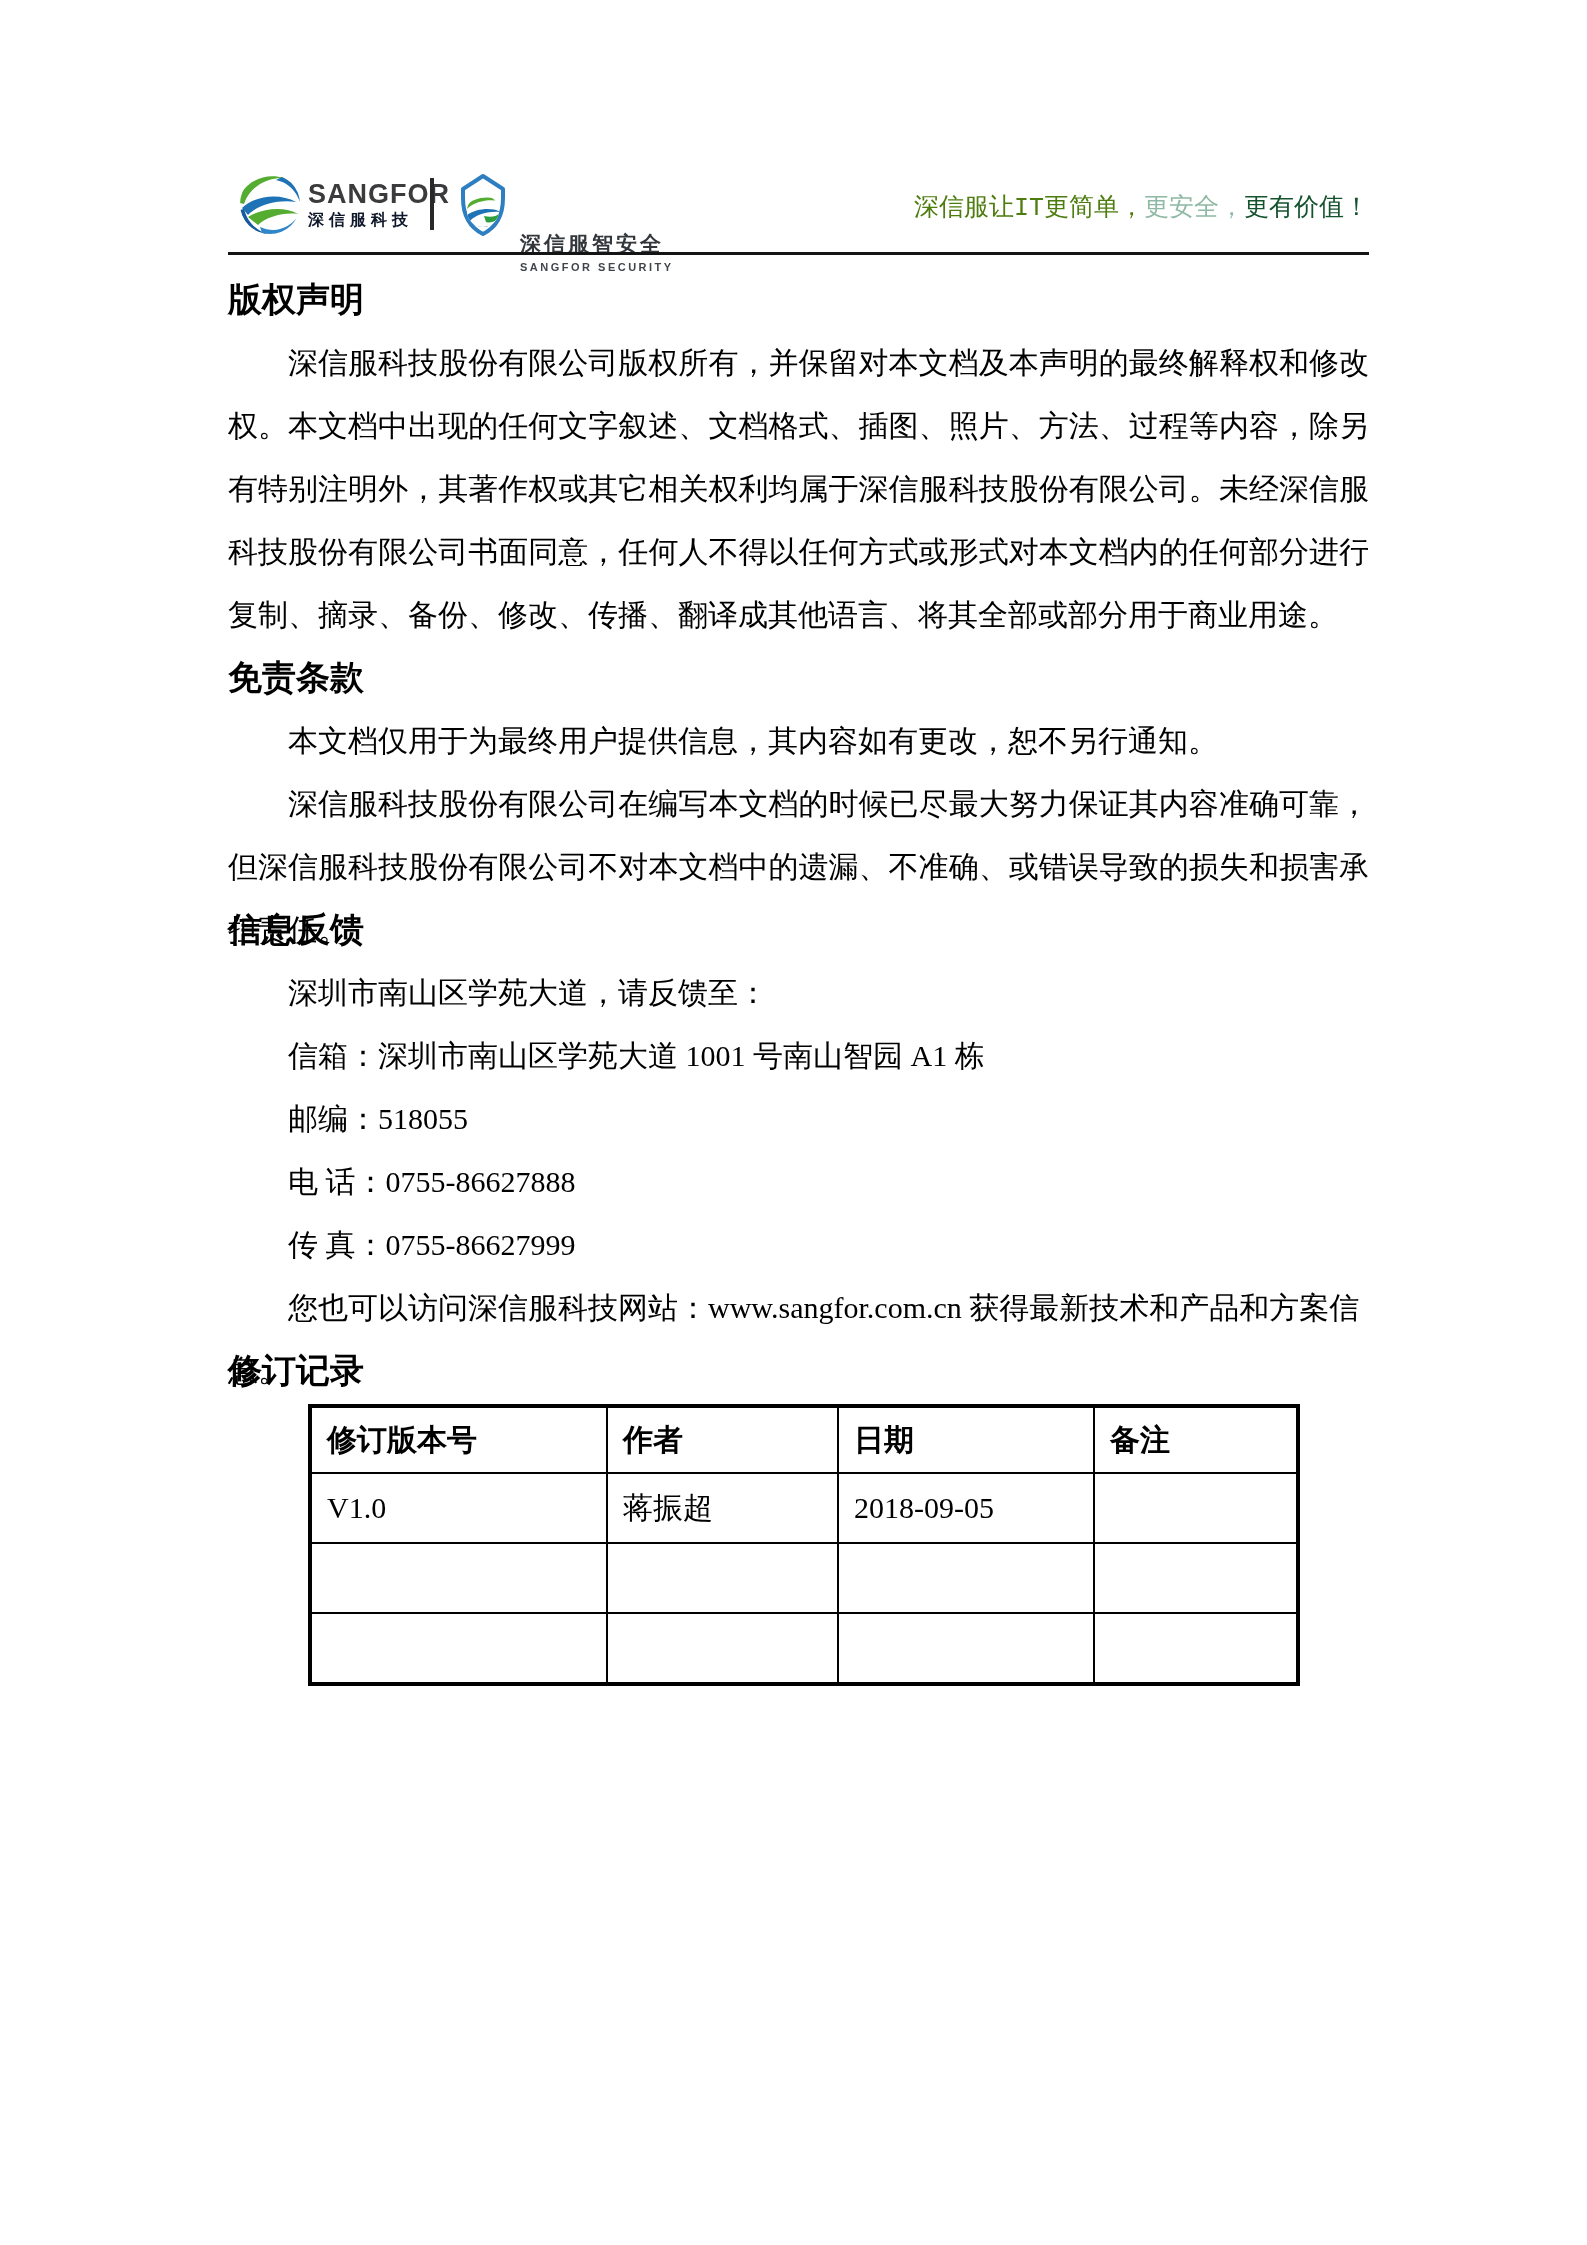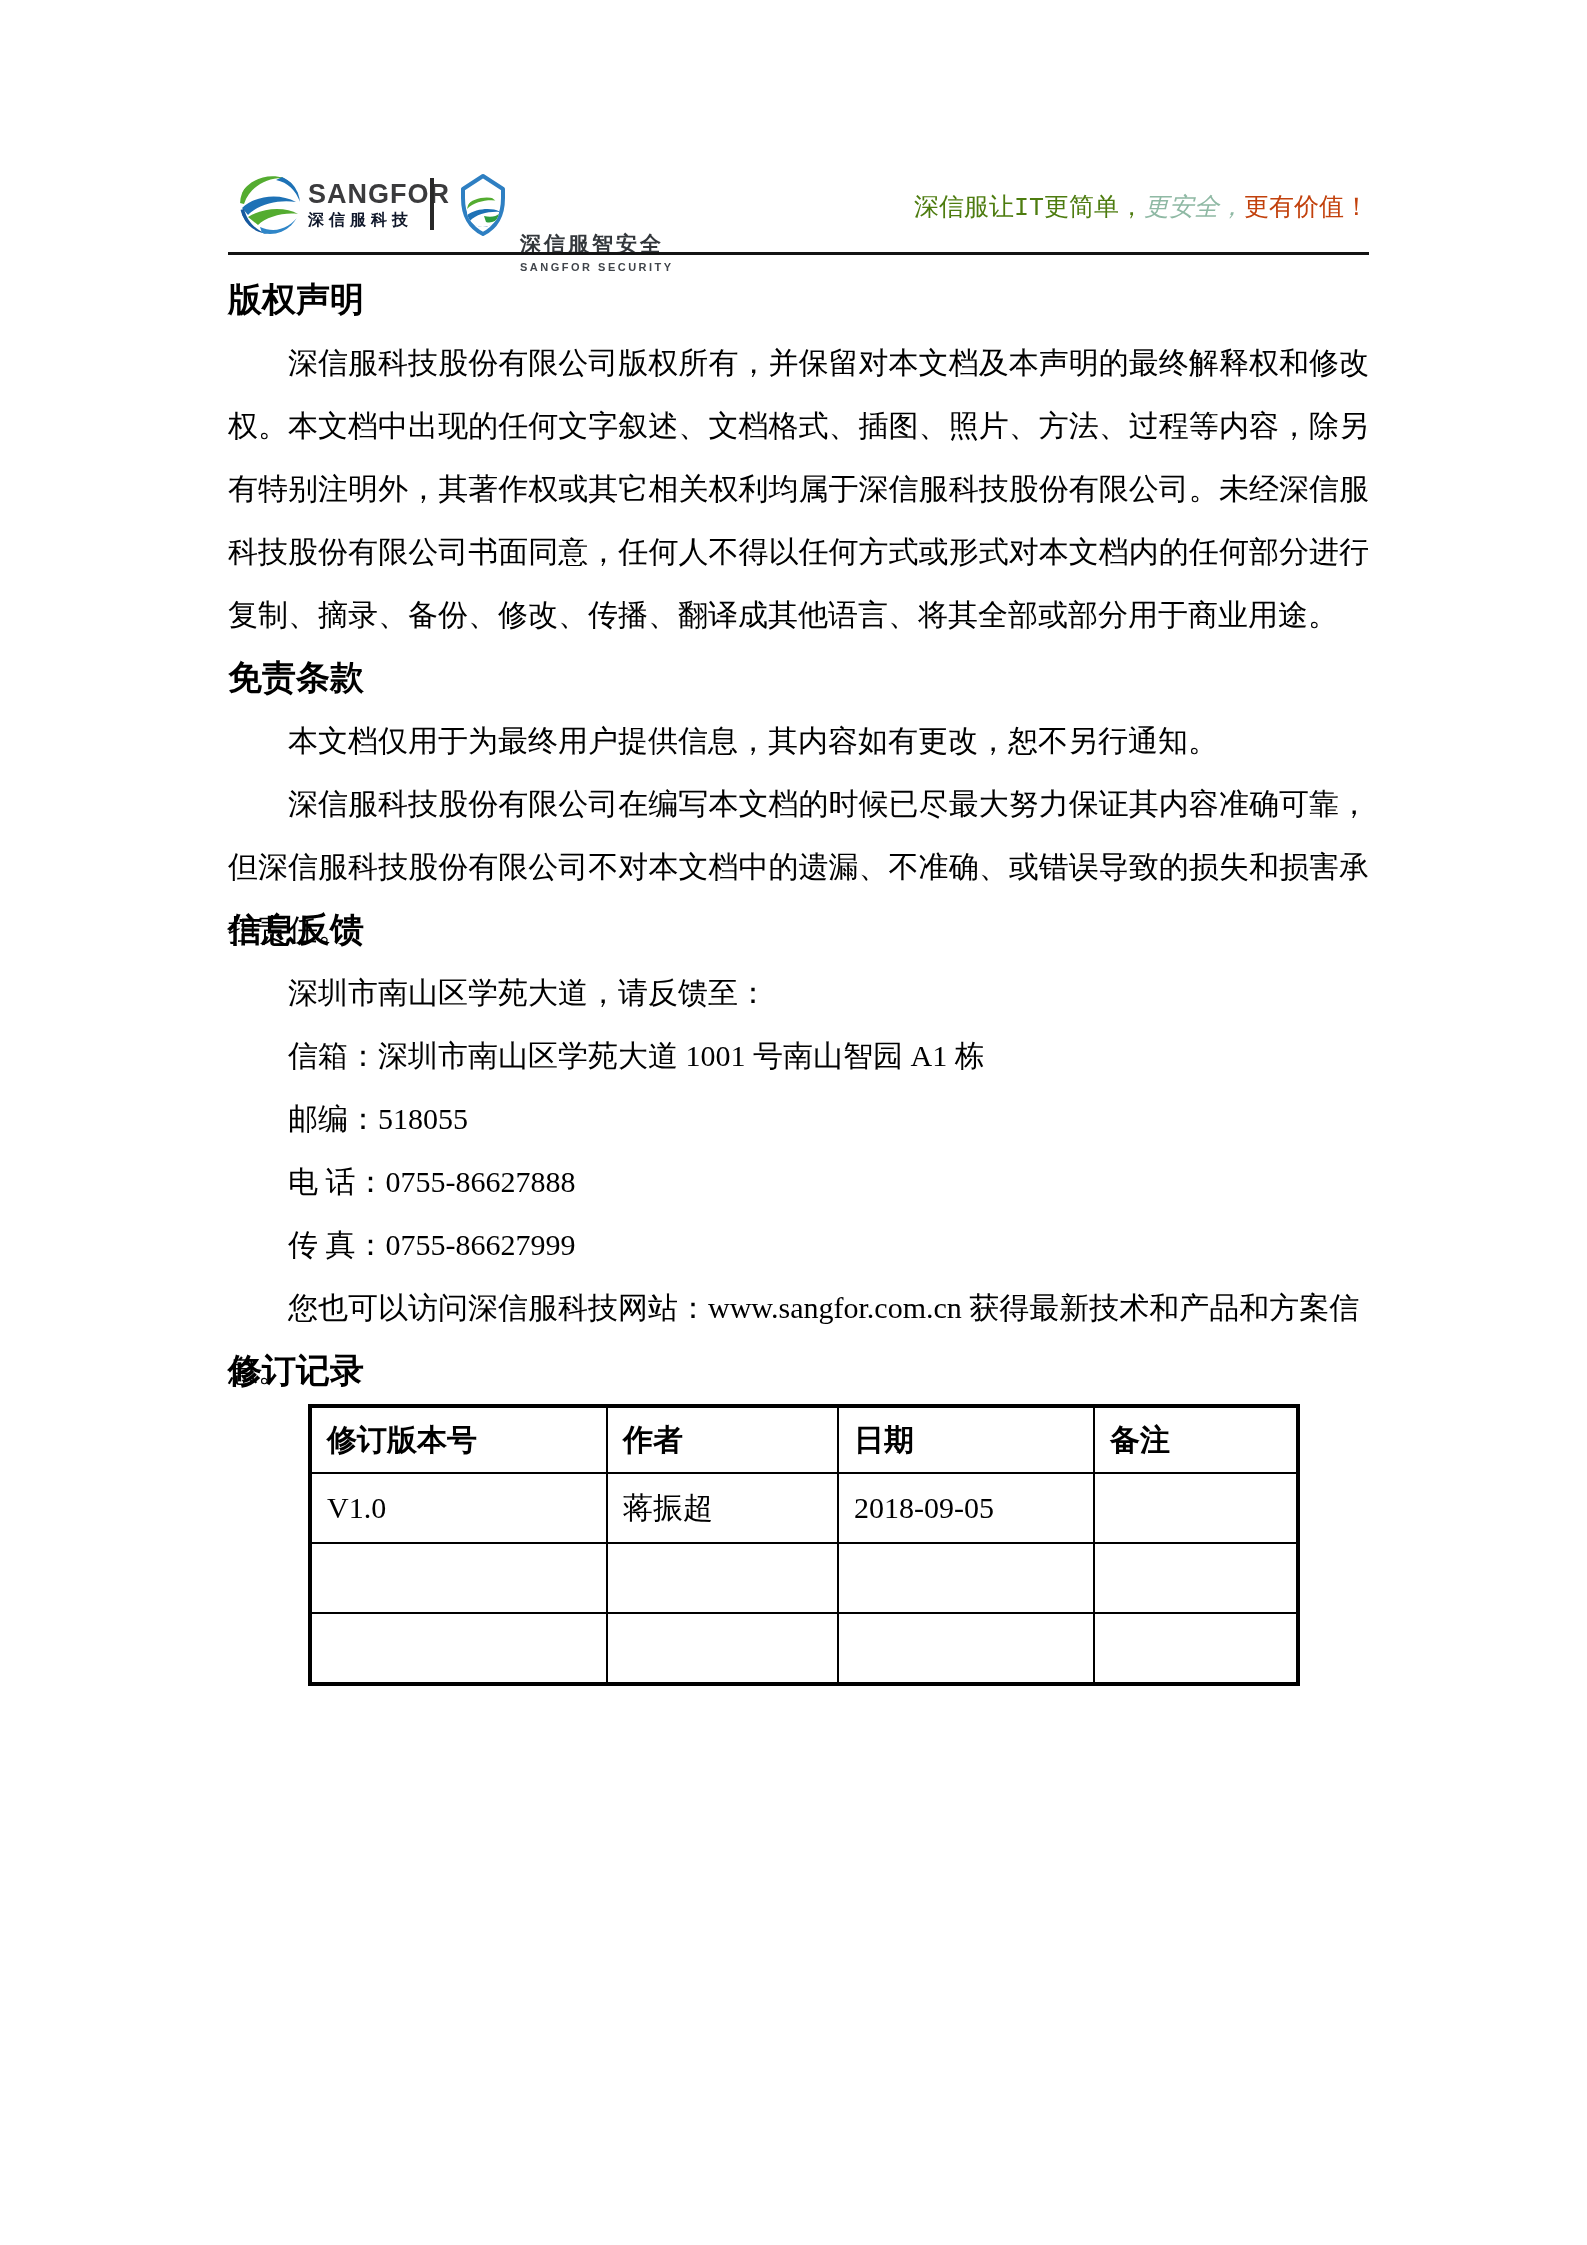--- a/index.html
+++ b/index.html
@@ -87,21 +87,21 @@
         <path d="M26,46 C34,48 40,46 42,42 C42,50 34,54 28,52 Z" fill="#2F9E3F"></path>
       </g>
     </svg>
 
     <div class="brand2">
       <div class="brand2-name">深信服智安全</div>
       <div class="brand2-sub">SANGFOR SECURITY</div>
     </div>
 
     <div class="slogan">
-      <span style="color: #4d7c0f; font-family: Liberation Mono, monospace;">深信服让IT更简单，</span><span style="color: rgb(143, 185, 164); font-style: italic;">更安全，</span><span style="color: #c2410c;">更有价值！</span>
+      <span style="color: #4d7c0f; font-family: Liberation Mono, monospace;">深信服让IT更简单，</span><span style="color: rgb(143, 185, 164);">更安全，</span><span style="color: #14532d;">更有价值！</span>
     </div>
   </div>
   <div class="hdr-rule"></div>
 
   <div class="doc">
 
     <h2 class="hd blk" style="top:268px">版权声明</h2>
     <p class="bd blk" style="top:331px">深信服科技股份有限公司版权所有，并保留对本文档及本声明的最终解释权和修改权。</p>
     <p class="bd blk" style="top:394px">本文档中出现的任何文字叙述、文档格式、插图、照片、方法、过程等内容，除另有特别注明外，其著作权或其它相关权利均属于深信服科技股份有限公司。未经深信服科技股份有限公司书面同意，任何人不得以任何方式或形式对本文档内的任何部分进行复制、摘录、备份、修改、传播、翻译成其他语言、将其全部或部分用于商业用途。</p>
 

